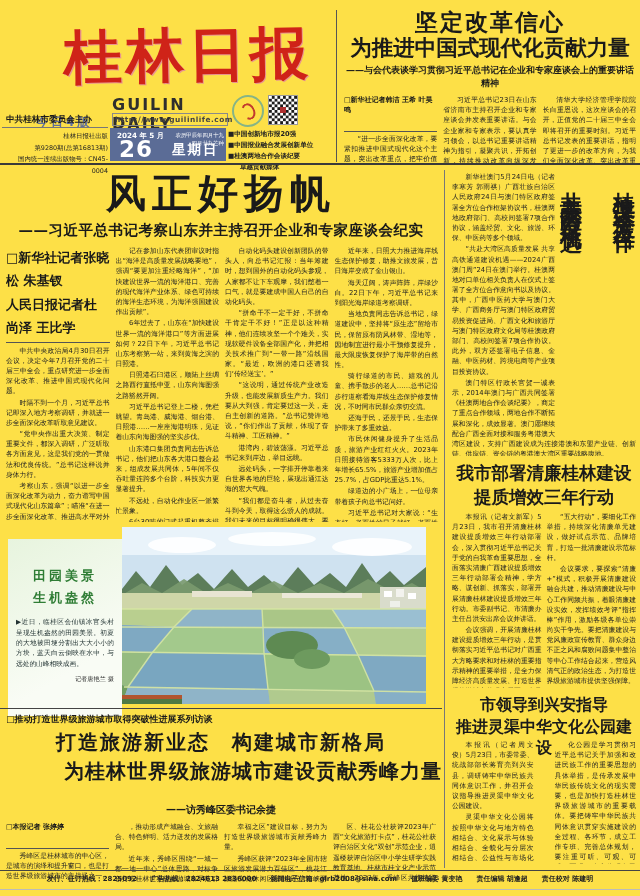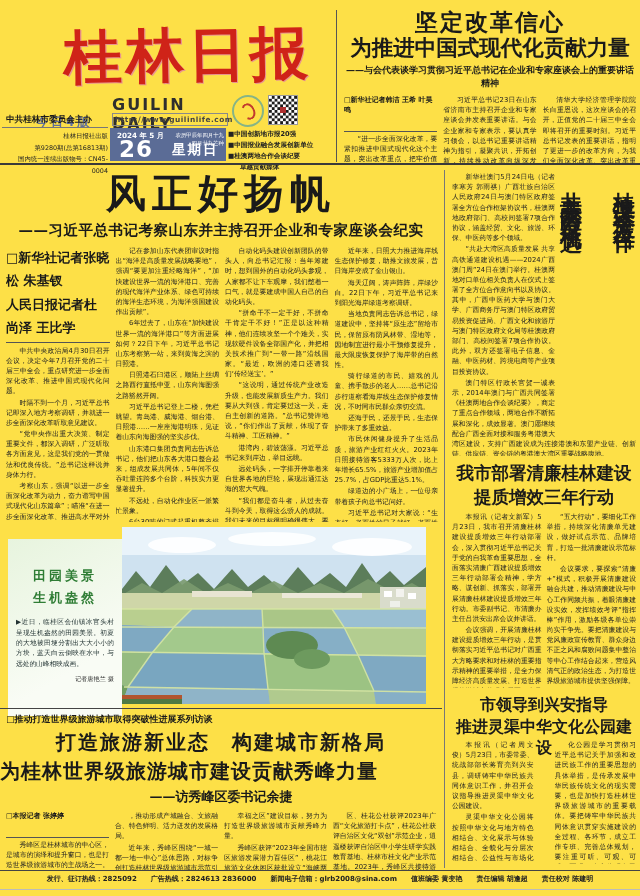--- a/index.html
+++ b/index.html
@@ -79,22 +79,22 @@
            font-weight:900;line-height:1.35;}
   .a2-head{top:290px;font-size:17.5px;}
   .a2-body{position:absolute;left:0;top:340px;width:184px;height:176px;display:flex;gap:5px;overflow:hidden;}
   .a3-head{top:522px;font-size:16px;}
   .a3-body{position:absolute;left:0;top:568px;width:184px;height:124px;display:flex;gap:21px;overflow:hidden;}
 
   
   .iv-sec{left:0;top:708px;width:442px;height:160px;border-top:1px solid #444;padding-top:4px;box-sizing:border-box;}
   .iv-kicker{font-size:9px;font-weight:bold;margin-left:6px;}
   .iv-t1{text-align:center;font-family:"DejaVu Serif",serif;font-weight:900;font-size:20px;letter-spacing:2px;margin-top:3px;}
-  .iv-t2{text-align:left;font-family:"DejaVu Serif",serif;font-weight:900;font-size:20px;letter-spacing:1px;margin-top:2px;}
-  .iv-sub{text-align:center;font-size:13px;font-weight:bold;margin-top:3px;}
+  .iv-t2{text-align:right;font-family:"DejaVu Serif",serif;font-weight:900;font-size:20px;letter-spacing:1px;margin-top:2px;}
+  .iv-sub{text-align:center;font-size:10px;font-weight:bold;margin-top:18px;}
   .iv-cols{display:flex;gap:6px;margin:5px 6px 0;height:60px;overflow:hidden;}
 
   
   .foot-rule{left:0;top:870px;width:640px;border-top:1px solid #444;}
   .footer{left:0;top:874px;width:640px;display:flex;justify-content:center;gap:14px;
           font-size:7px;font-weight:bold;color:#222;}
   .foot-edge{left:0;top:889px;width:640px;border-top:1px solid #bbb;}
 </style>
 </head>
 <body>

